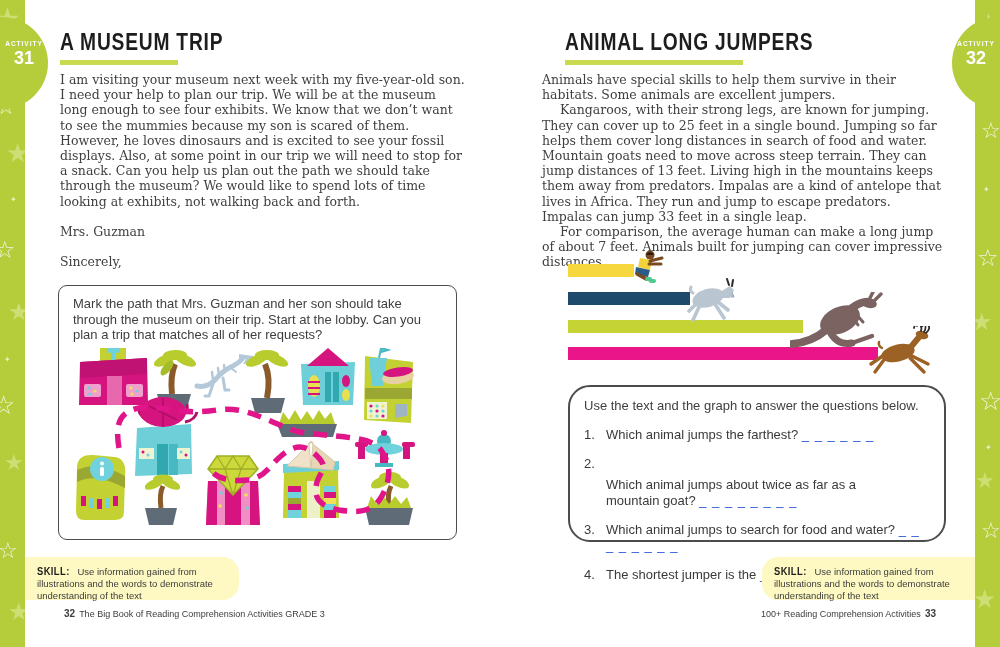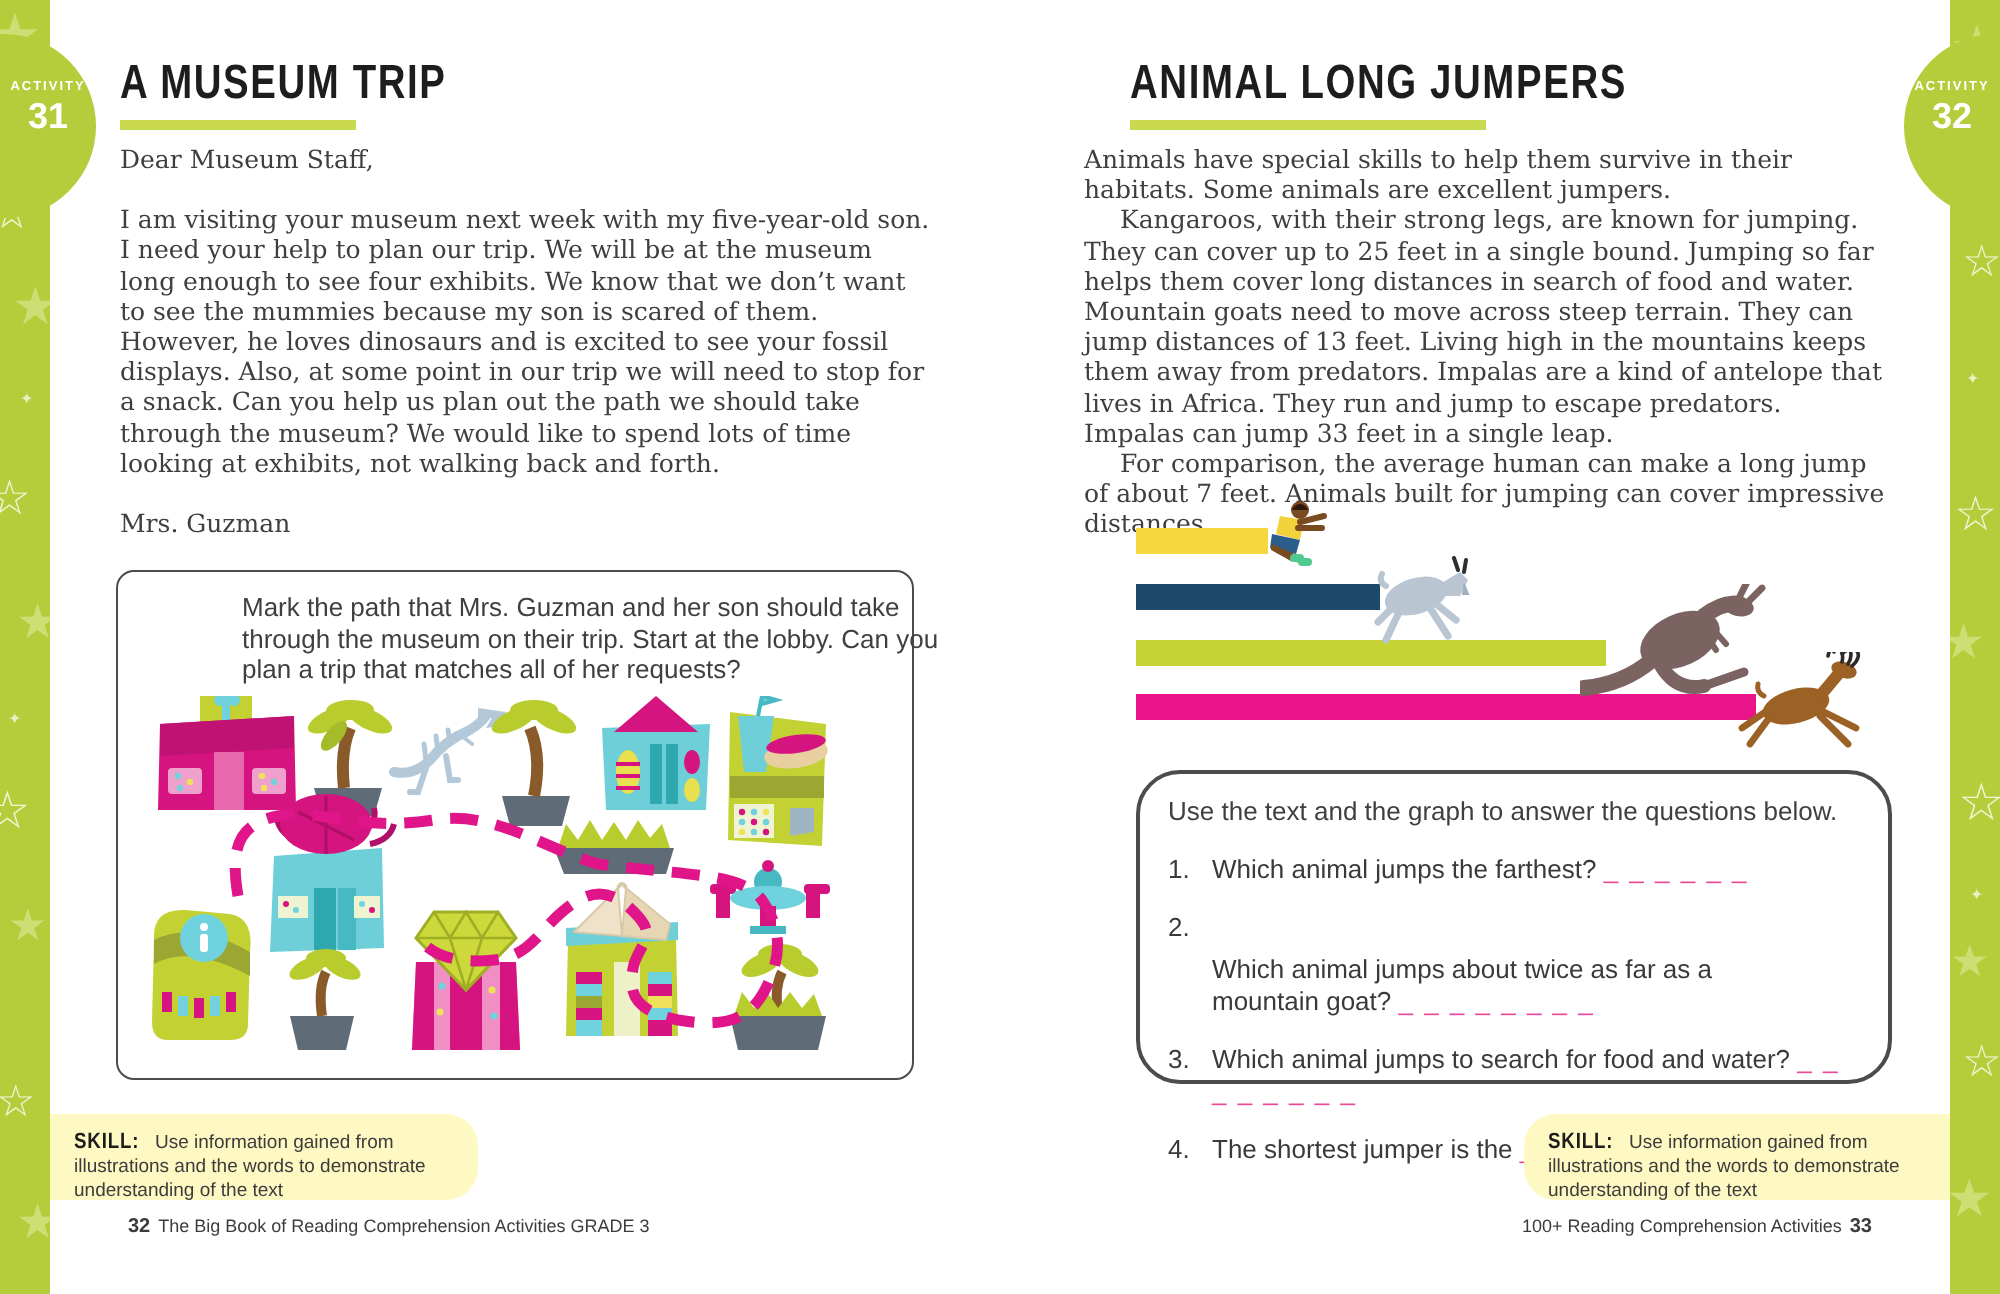--- a/index.html
+++ b/index.html
@@ -23,21 +23,21 @@
   .letter-block{position:absolute;left:60px;top:72px;width:405px;}
   .letter-block p{margin:0 0 15px 0;}
   .passage-block{position:absolute;left:542px;top:72px;width:402px;}
   .passage-block p{margin:0;}
   .passage-block p.ind{text-indent:18px;}
   .boxed{position:absolute;border:1.6px solid #4c4c4c;border-radius:9px;background:#fff;}
   .box-instructions{font-size:13px;line-height:15.6px;color:#3f3f3f;}
   .qrow{display:flex;margin-top:13px;font-size:13px;line-height:16px;}
   .qnum{width:22px;flex:none;}
   .qtext{}
-  .blank{letter-spacing:1px;color:#ec4899;}
+  .blank{letter-spacing:1px;color:#1d4ed8;}
   .skill-box{position:absolute;background:#fef9c3;font-size:9.5px;line-height:12px;color:#3c3c3c;padding:8px 12px 6px 12px;box-sizing:border-box;}
   .skill-label{font-weight:bold;font-size:11px;letter-spacing:.5px;color:#1d1d1d;transform:scaleX(.85);transform-origin:left;display:inline-block;margin-right:2px;}
   .footer{position:absolute;font-size:9px;color:#3c3c3c;}
   .footer b{font-size:10px;margin:0 4px;}
   .chart{position:absolute;left:568px;top:250px;width:392px;height:126px;}
   .bar{position:absolute;left:0;height:13px;}
   .animal{position:absolute;}
 </style>
 </head>
 <body>
@@ -80,28 +80,27 @@
   <div class="txt" style="left:950px;top:40px;">
     <div class="act">ACTIVITY</div>
     <div class="num">32</div>
   </div>
 </div>
 
 <div class="page-title" style="left:60px;top:28px;">A MUSEUM TRIP</div>
 <div class="title-rule" style="left:60px;top:60px;width:118px;"></div>
 
 <div class="letter-block serif">
-  <p>Dear Museum Staff,</p>
   <p>I am visiting your museum next week with my five-year-old son. I need your help to plan our trip. We will be at the museum long enough to see four exhibits. We know that we don’t want to see the mummies because my son is scared of them. However, he loves dinosaurs and is excited to see your fossil displays. Also, at some point in our trip we will need to stop for a snack. Can you help us plan out the path we should take through the museum? We would like to spend lots of time looking at exhibits, not walking back and forth.</p>
   <p>Mrs. Guzman</p>
   <p style="margin-bottom:0;">Sincerely,</p>
 </div>
 
 <div class="boxed" style="left:58px;top:285px;width:397px;height:253px;">
-  <div class="box-instructions" style="position:absolute;left:14px;top:10px;width:365px;margin-left:48px;">Mark the path that Mrs. Guzman and her son should take through the museum on their trip. Start at the lobby. Can you plan a trip that matches all of her requests?</div>
+  <div class="box-instructions" style="position:absolute;left:14px;top:10px;width:365px;">Mark the path that Mrs. Guzman and her son should take through the museum on their trip. Start at the lobby. Can you plan a trip that matches all of her requests?</div>
 
   <svg viewBox="0 0 380 185" style="position:absolute;left:8px;top:62px;width:380px;height:185px;">
 
     <g>
       <rect x="33" y="0" width="26" height="18" fill="#c3d232"></rect>
       <rect x="44" y="0" width="4" height="18" fill="#6fd2dc"></rect>
       <circle cx="43" cy="2" r="3" fill="#6fd2dc"></circle>
         <circle cx="50" cy="2" r="3" fill="#6fd2dc"></circle>
       <polygon points="13,14 80,10 81,57 12,57" fill="#d6147f"></polygon>
       <polygon points="13,14 80,10 80,26 13,30" fill="#c01273"></polygon>

